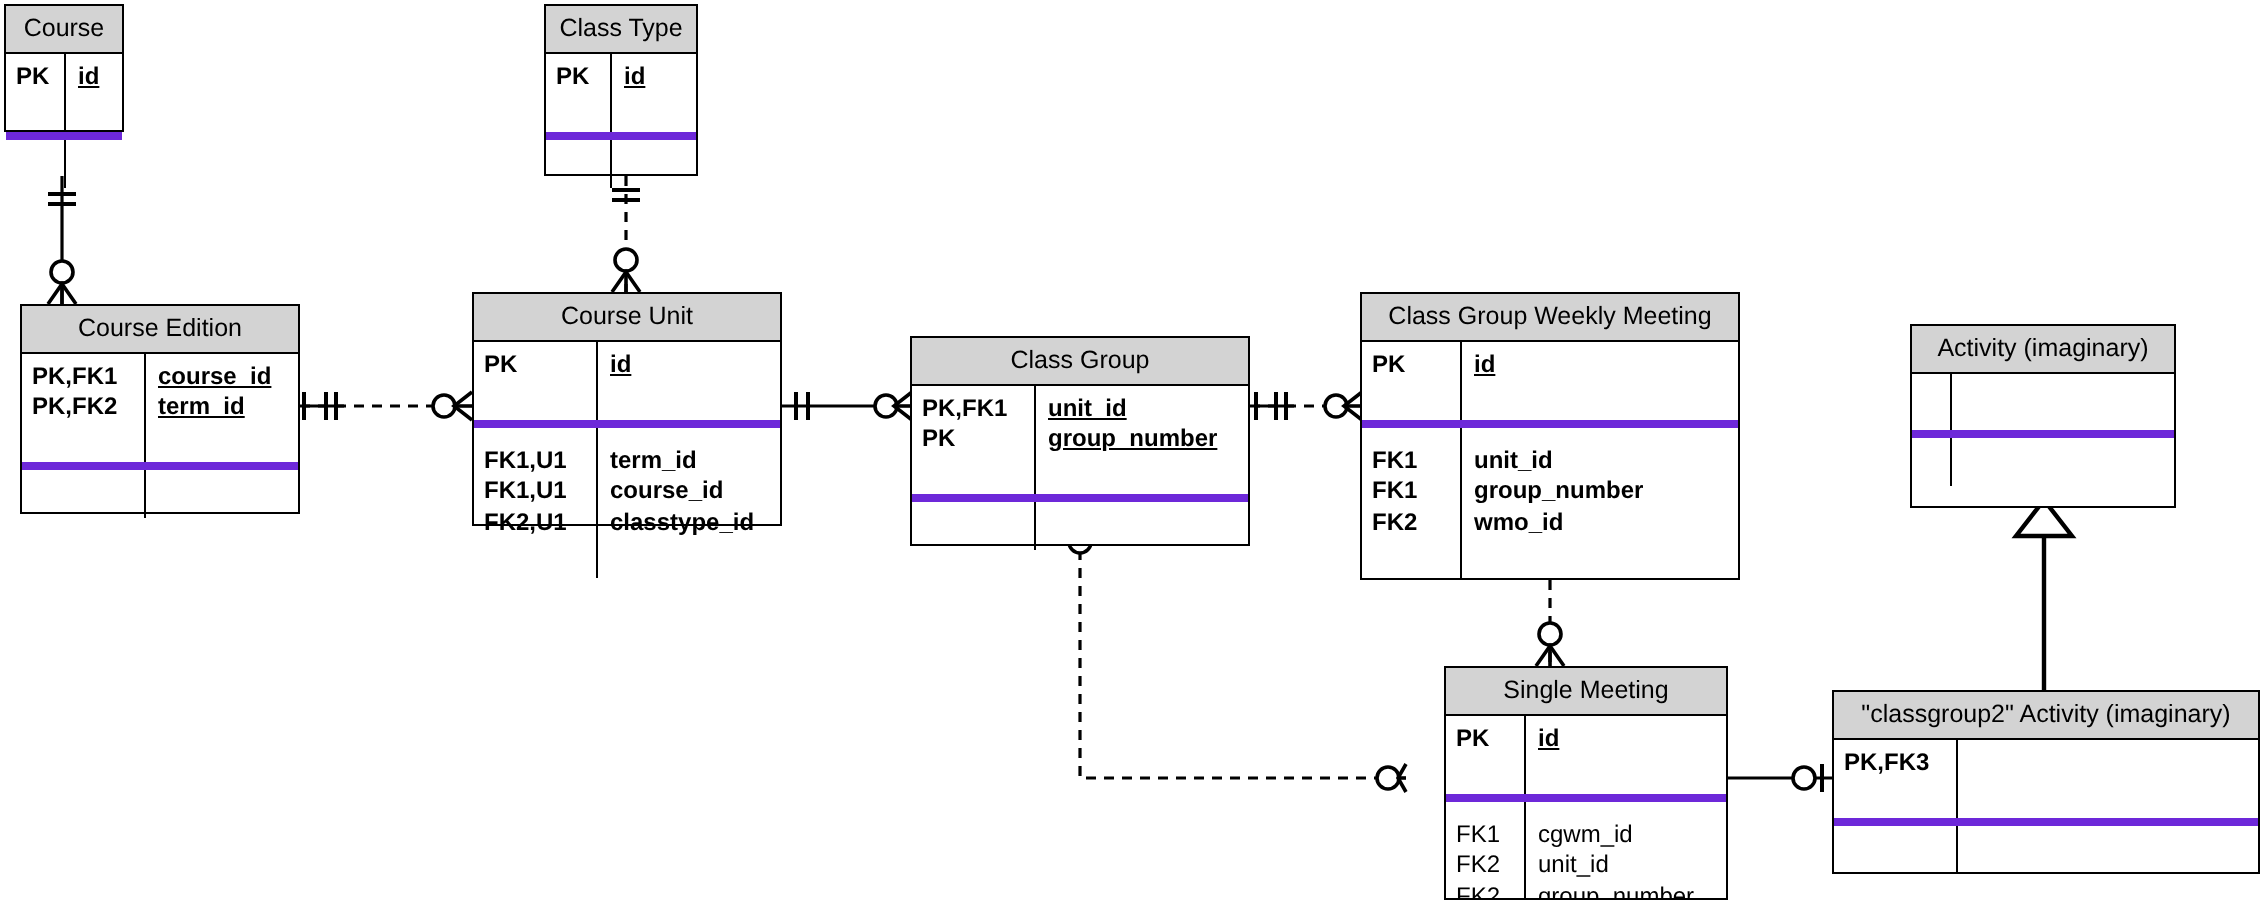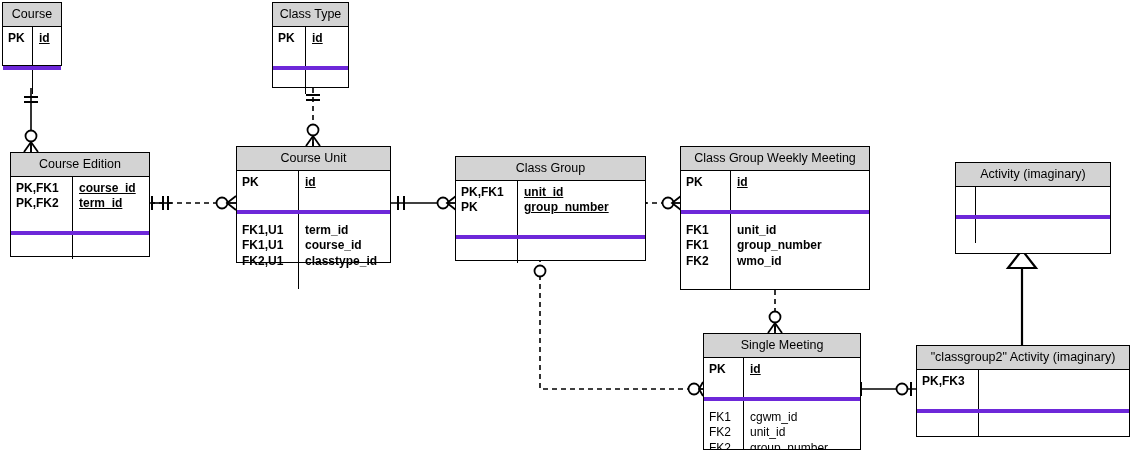--- a/index.html
+++ b/index.html
@@ -181,21 +181,21 @@
         <span class="row">FK2,U1</span>
       </div>
       <div class="col-attr bold" style="padding-top:9px;">
         <span class="row">term_id</span>
         <span class="row">course_id</span>
         <span class="row">classtype_id</span>
       </div>
     </div>
   </div>
 
-  <div class="entity" style="left:455px;top:156px;width:191px;height:105px;">
+  <div class="entity" style="left:455px;top:168px;width:170px;height:105px;">
     <div class="ent-title">Class Group</div>
     <div class="ent-sec">
       <div class="col-key" style="width:62px;">
         <span class="row">PK,FK1</span>
         <span class="row">PK</span>
       </div>
       <div class="col-attr bold">
         <span class="row"><span class="ul">unit_id</span></span>
         <span class="row"><span class="ul">group_number</span></span>
       </div>
@@ -221,33 +221,33 @@
         <span class="row">FK2</span>
       </div>
       <div class="col-attr bold" style="padding-top:9px;">
         <span class="row">unit_id</span>
         <span class="row">group_number</span>
         <span class="row">wmo_id</span>
       </div>
     </div>
   </div>
 
-  <div class="entity" style="left:955px;top:162px;width:156px;height:92px;">
+  <div class="entity" style="left:955px;top:162px;width:133px;height:92px;">
     <div class="ent-title">Activity (imaginary)</div>
     <div class="ent-sec empty-sec">
       <div class="col-key" style="width:20px;"></div>
       <div class="col-attr"></div>
     </div>
     <div class="ent-sec divider empty-sec">
       <div class="col-key" style="width:20px;"></div>
       <div class="col-attr"></div>
     </div>
   </div>
 
-  <div class="entity" style="left:703px;top:333px;width:158px;height:117px;">
+  <div class="entity" style="left:722px;top:333px;width:142px;height:117px;">
     <div class="ent-title">Single Meeting</div>
     <div class="ent-sec">
       <div class="col-key" style="width:40px;">PK</div>
       <div class="col-attr bold">
         <span class="ul">id</span>
       </div>
     </div>
     <div class="ent-sec divider">
       <div class="col-key thin" style="width:40px;padding-top:9px;">
         <span class="row">FK1</span>

